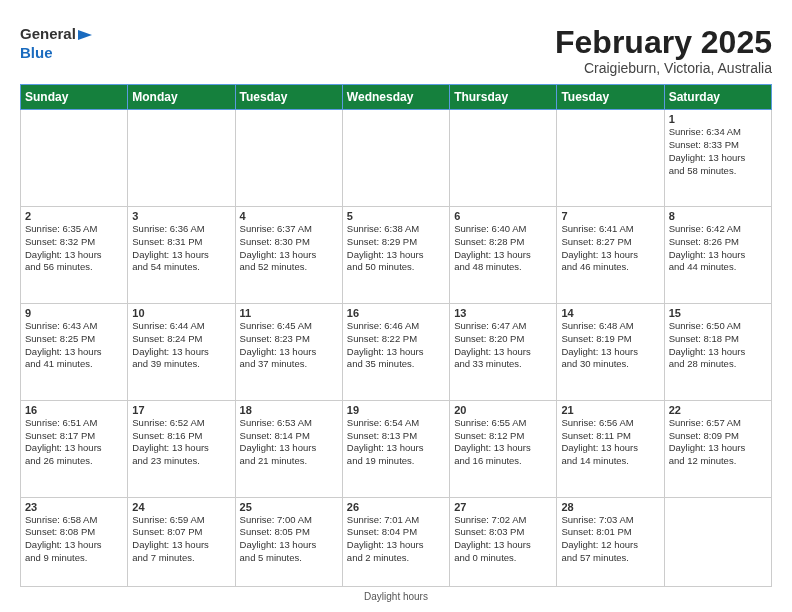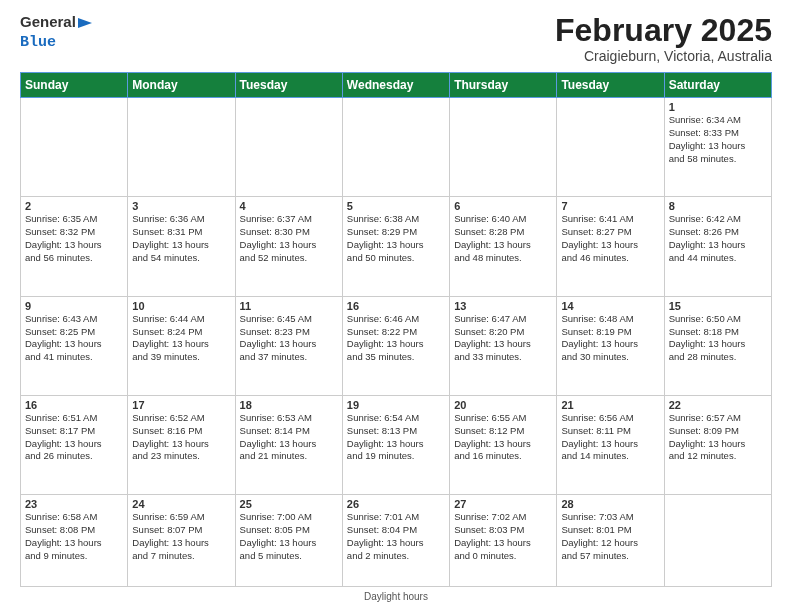--- a/index.html
+++ b/index.html
@@ -6,21 +6,21 @@
     body {
       font-family: Arial, sans-serif;
       background: #fff;
       width: 792px;
       height: 612px;
       overflow: hidden;
     }
     .page {
       width: 792px;
       height: 612px;
-      padding: 13px 20px 10px 20px;
+      padding: 25px 20px 10px 20px;
       display: flex;
       flex-direction: column;
     }
     .header {
       display: flex;
       justify-content: space-between;
       align-items: flex-start;
       margin-bottom: 8px;
     }
     .logo {
@@ -90,21 +90,21 @@
 </head>
 <body>
 
 <div class="page">
   <div class="header">
     <div class="logo">
   <div style="line-height:1.1;">
     <span style="font-size:15px;font-weight:bold;color:#333;font-family:Arial;">General</span><svg width="18" height="18" viewBox="0 0 18 18" style="vertical-align:middle;">
             <polygon points="2,4 16,9 2,14" fill="#1a6bbf"></polygon>
           </svg><br>
-    <span style="font-size:15px;font-weight:bold;color:#1a6bbf;font-family:Liberation Mono, monospace;">Blue</span>
+    <span style="font-size:15px;font-weight:bold;color:#1a6bbf;font-family:Liberation Sans, sans-serif;">Blue</span>
   </div>
 </div>
     <div class="title-block">
       <div class="main-title">February 2025</div>
       <div class="subtitle">Craigieburn, Victoria, Australia</div>
     </div>
   </div>
 
   <table class="calendar">
     <thead>

